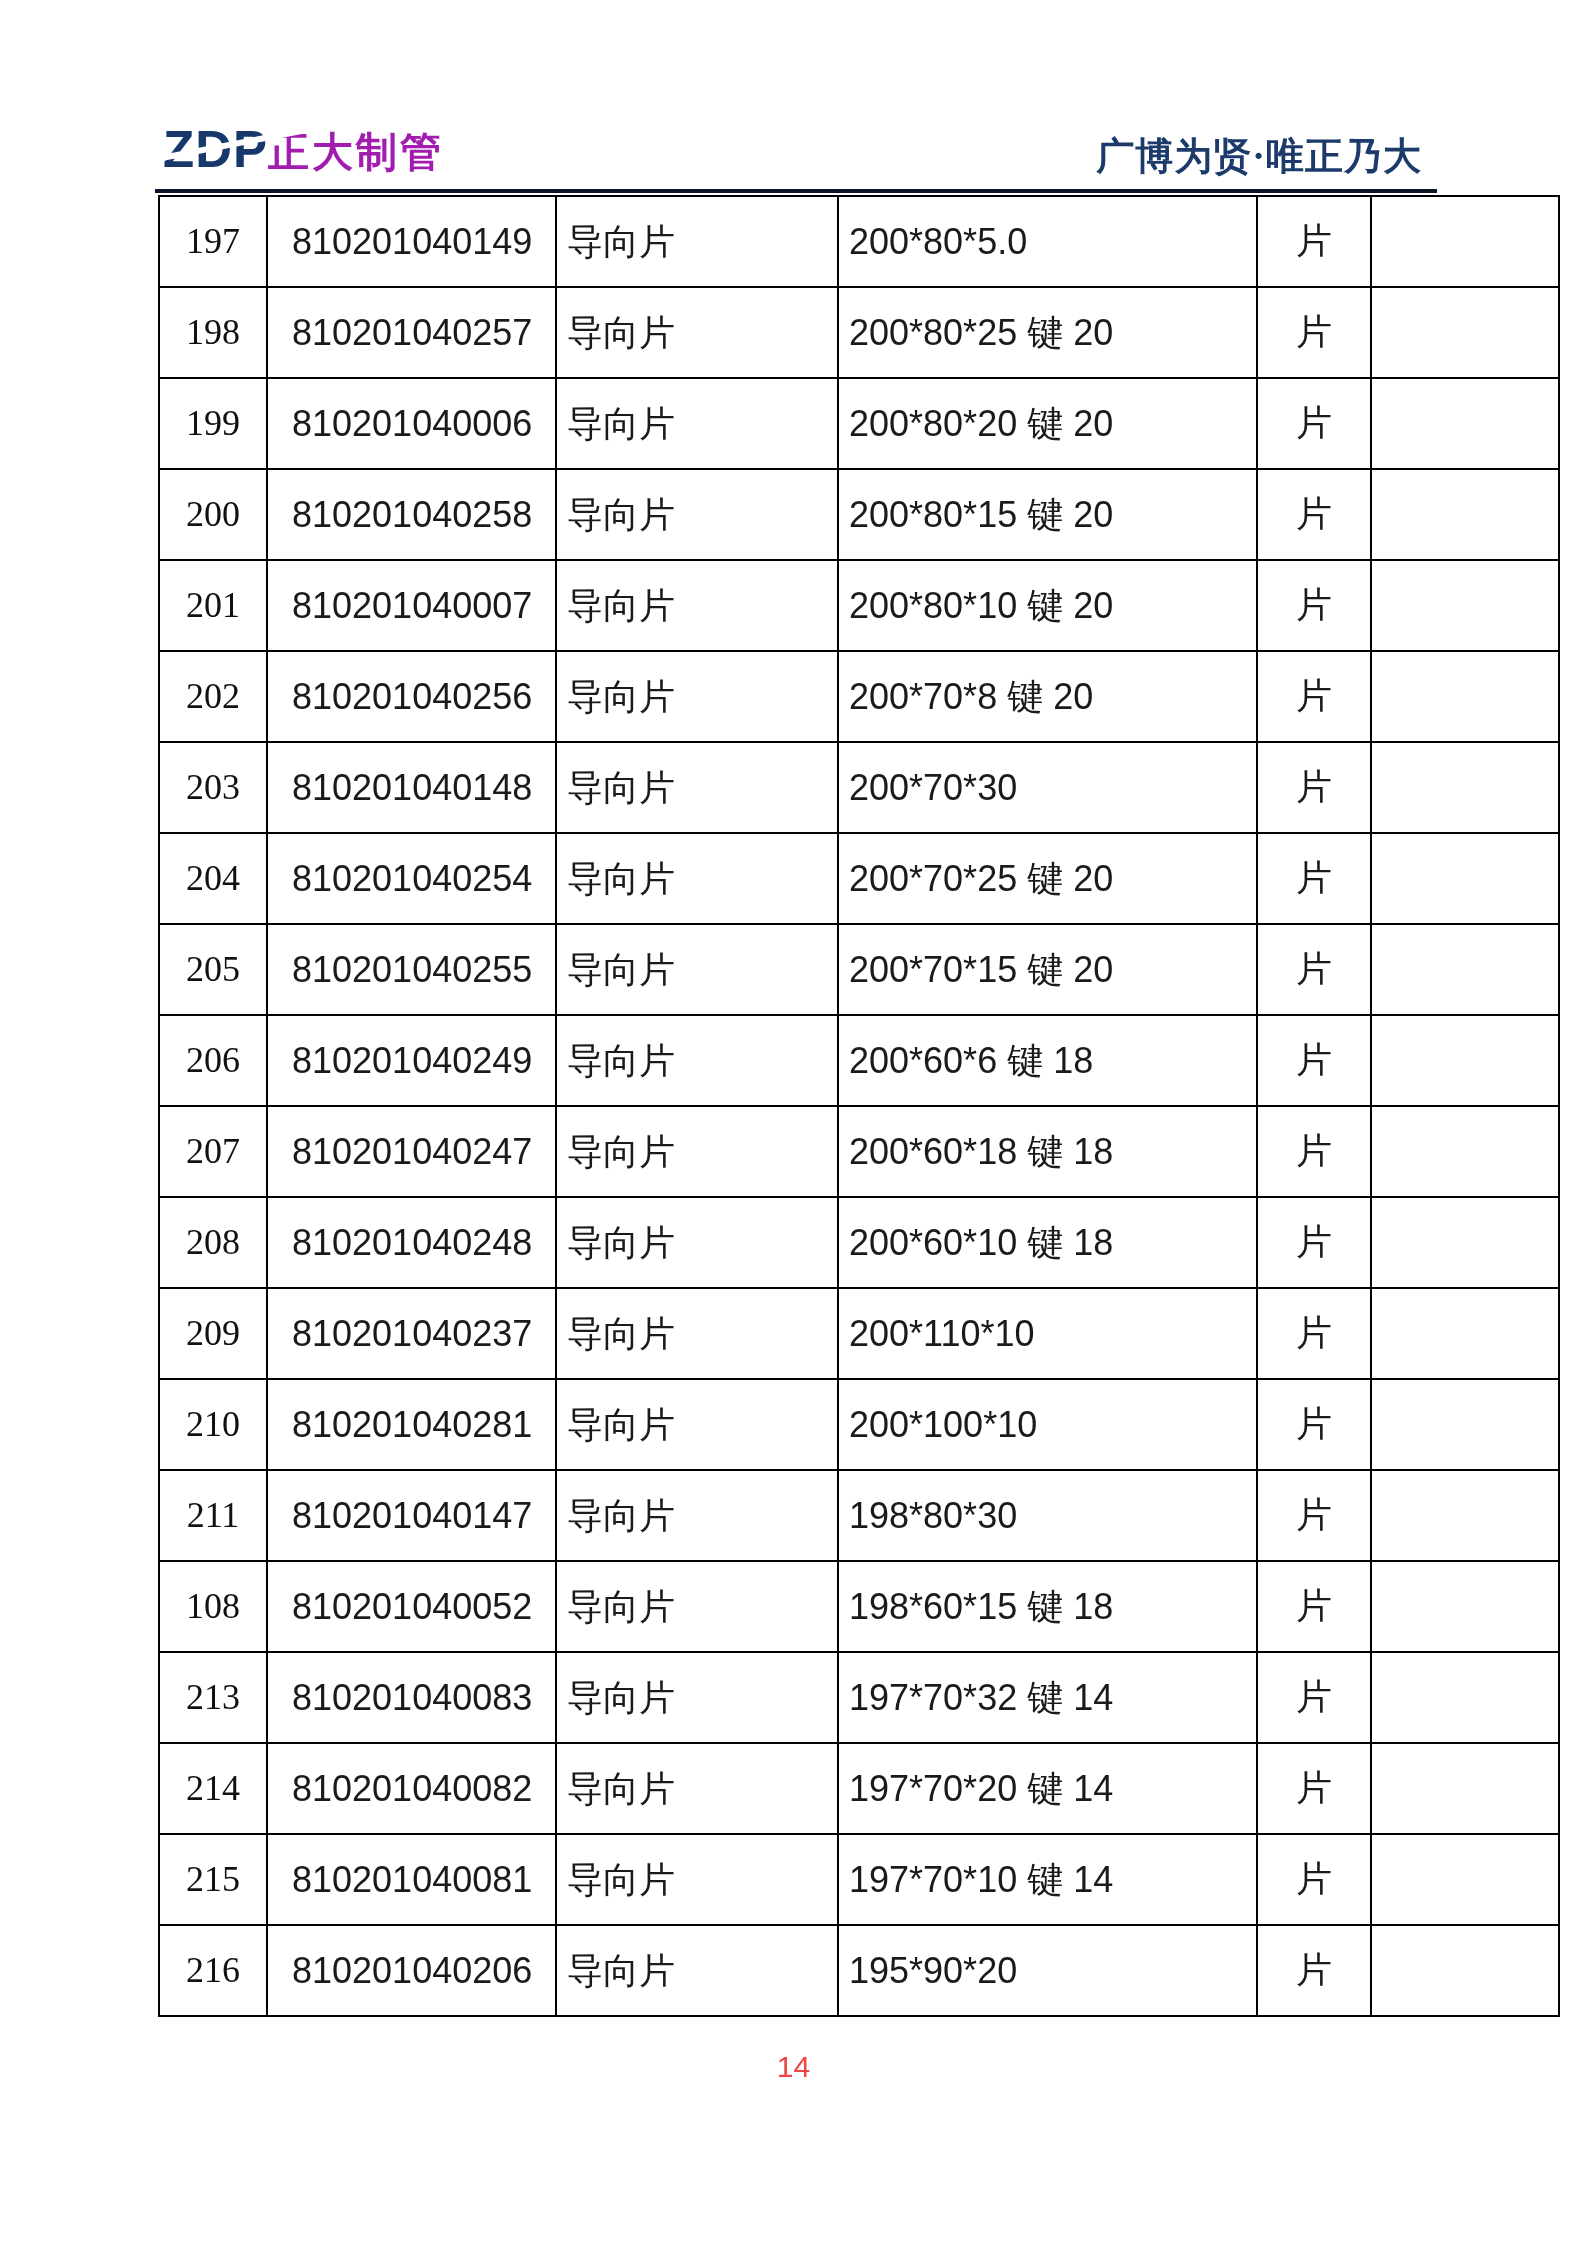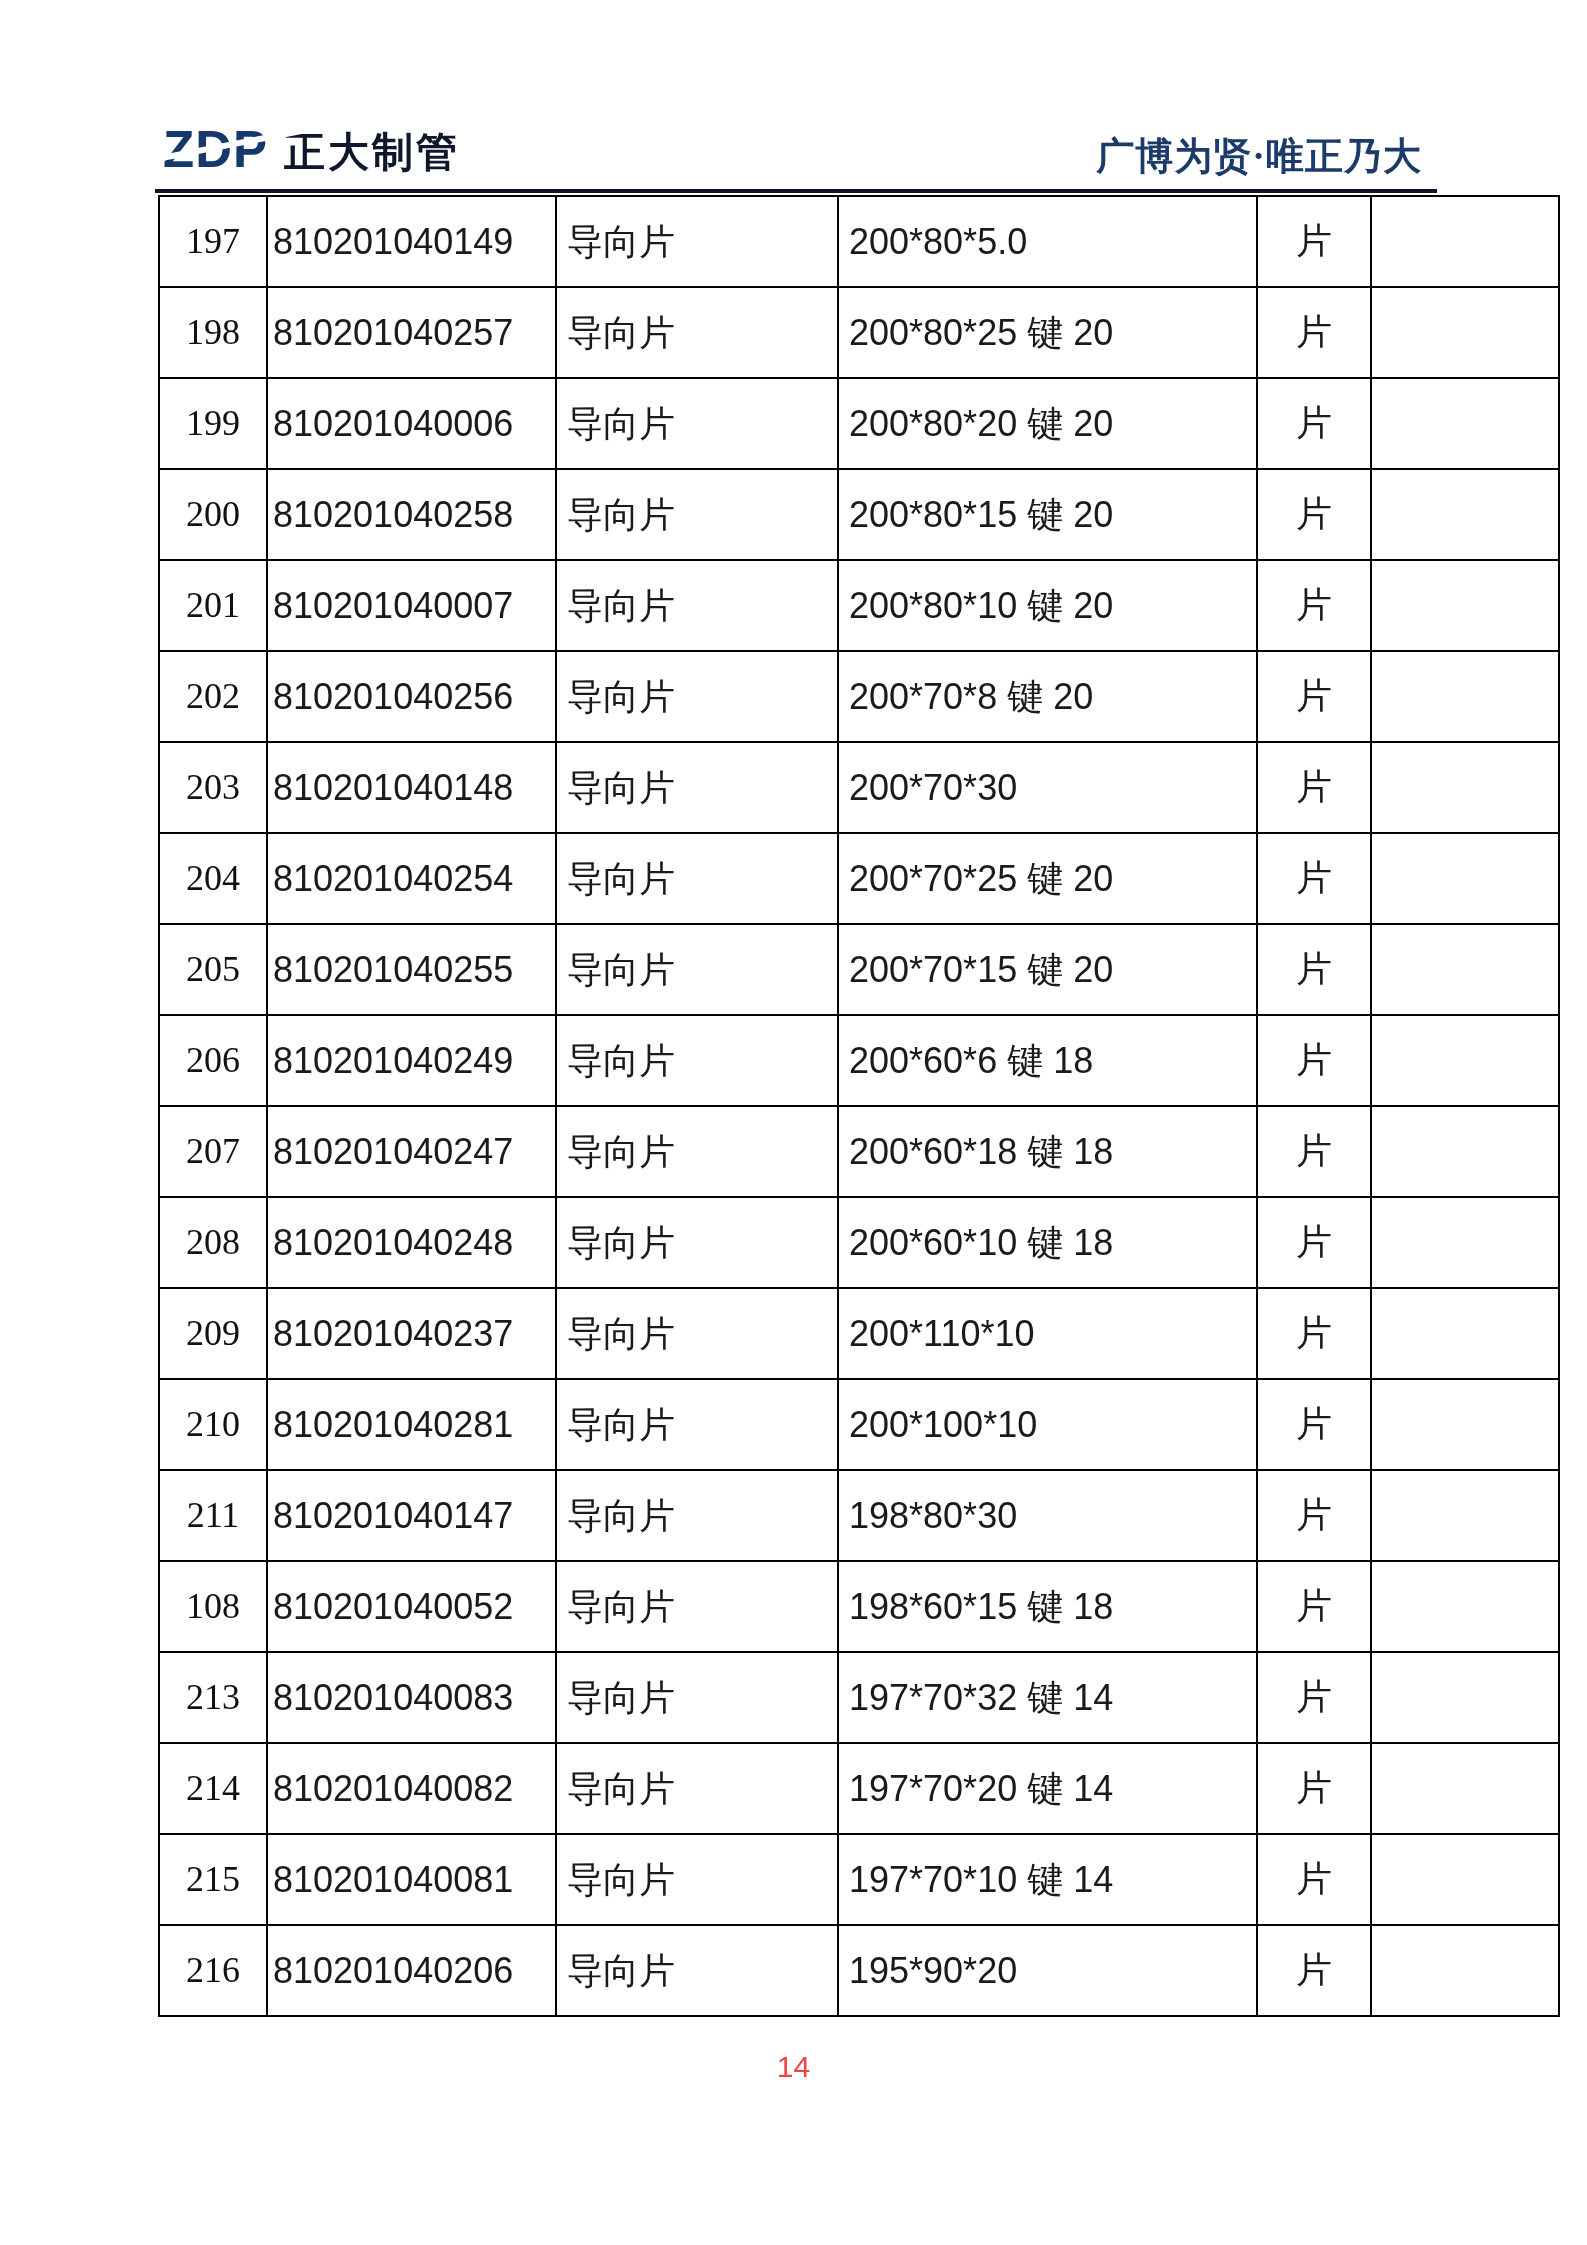--- a/index.html
+++ b/index.html
@@ -34,26 +34,25 @@
     position: absolute;
     left: -4px;
     top: 17px;
     width: 150px;
     height: 6px;
     background: #ffffff;
     transform: rotate(-11deg);
     pointer-events: none;
   }
   .logo-name {
-    margin-left: 16px;
     font-size: 41px;
     font-weight: 900;
     letter-spacing: 3px;
     line-height: 1;
-    color: #0f172a;
+    color: #a21caf;
     padding-bottom: 2px;
   }
   .header-slogan {
     position: absolute;
     top: 137px;
     right: 165px;
     font-family: "Liberation Serif", "DejaVu Serif", serif;
     font-size: 38px;
     font-weight: 700;
     letter-spacing: 1px;
@@ -87,21 +86,21 @@
     overflow: hidden;
     white-space: nowrap;
   }
   .product-table tr { height: 72px; }
   td.c-seq {
     text-align: center;
     font-family: "Liberation Serif", "DejaVu Serif", serif;
     font-size: 36px;
     color: #111111;
   }
-  td.c-code { padding-left: 5px; margin-left: 8px; }
+  td.c-code { padding-left: 24px; margin-left: 8px; }
   td.c-name { padding-left: 10px; margin-left: 16px; }
   td.c-spec { padding-left: 10px; }
   td.c-unit {
     text-align: center;
     font-family: "Liberation Serif", "DejaVu Serif", serif;
   }
   td.c-note { }
 
   
   .footer-page-number {

